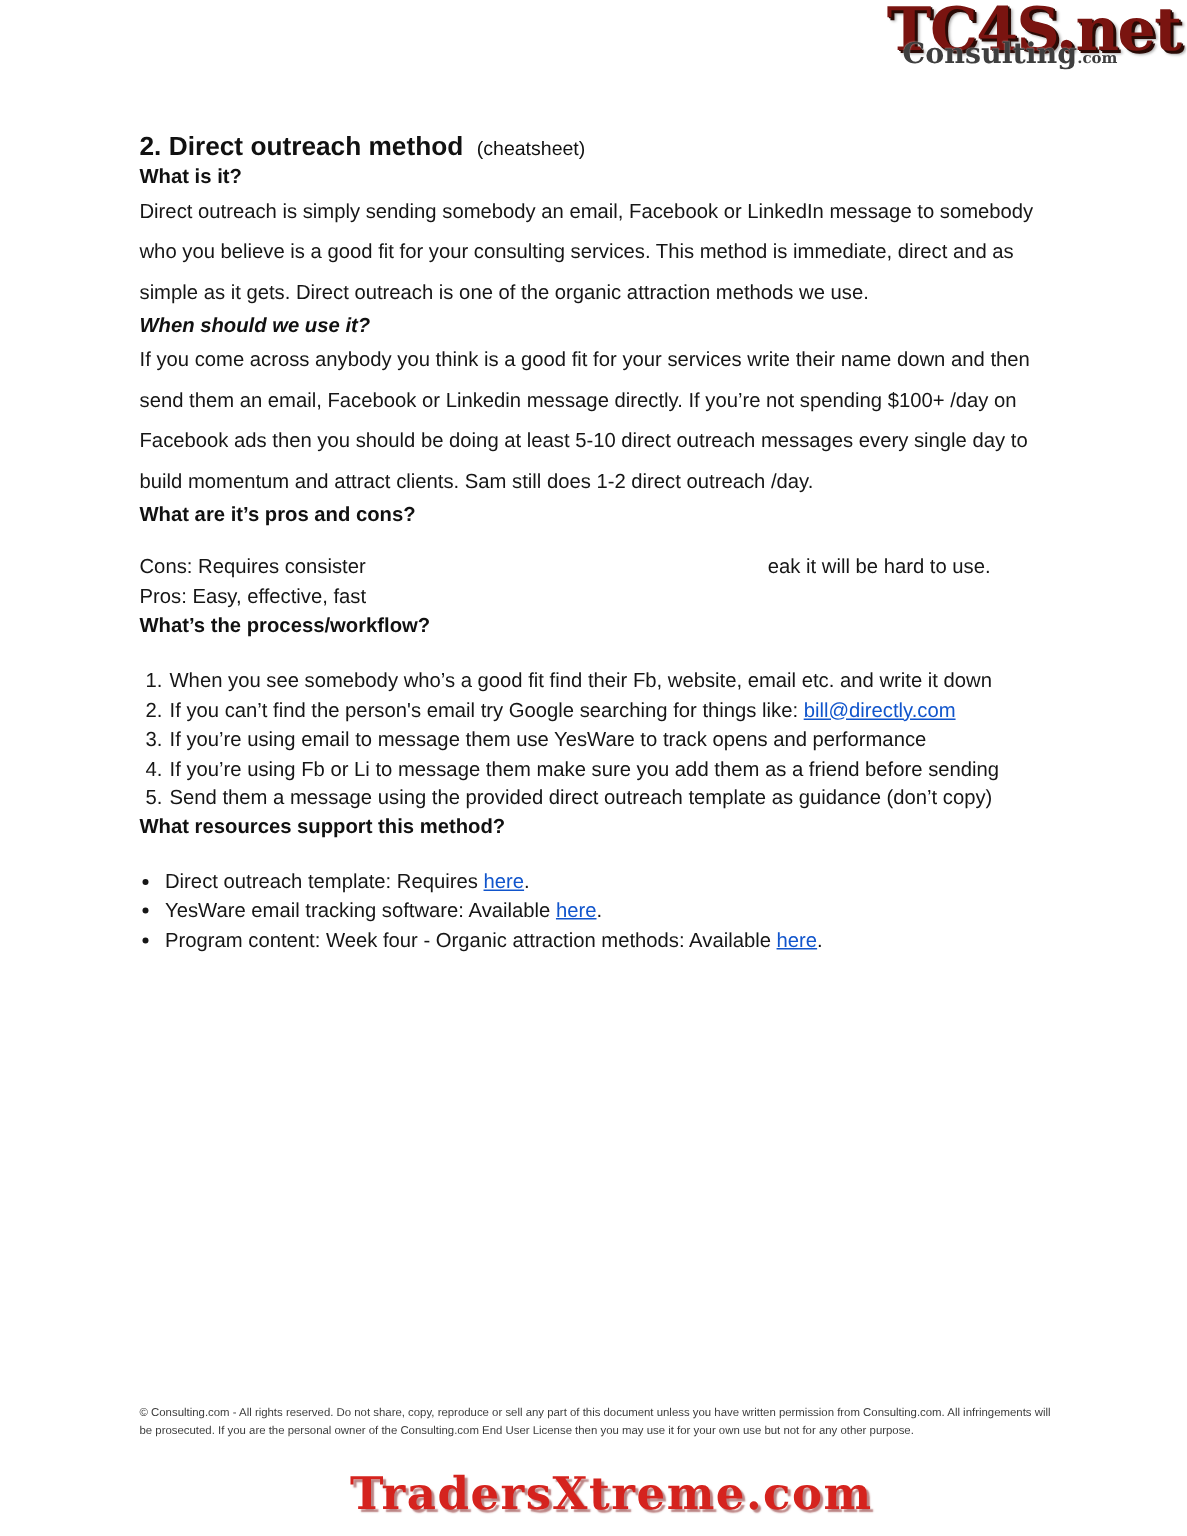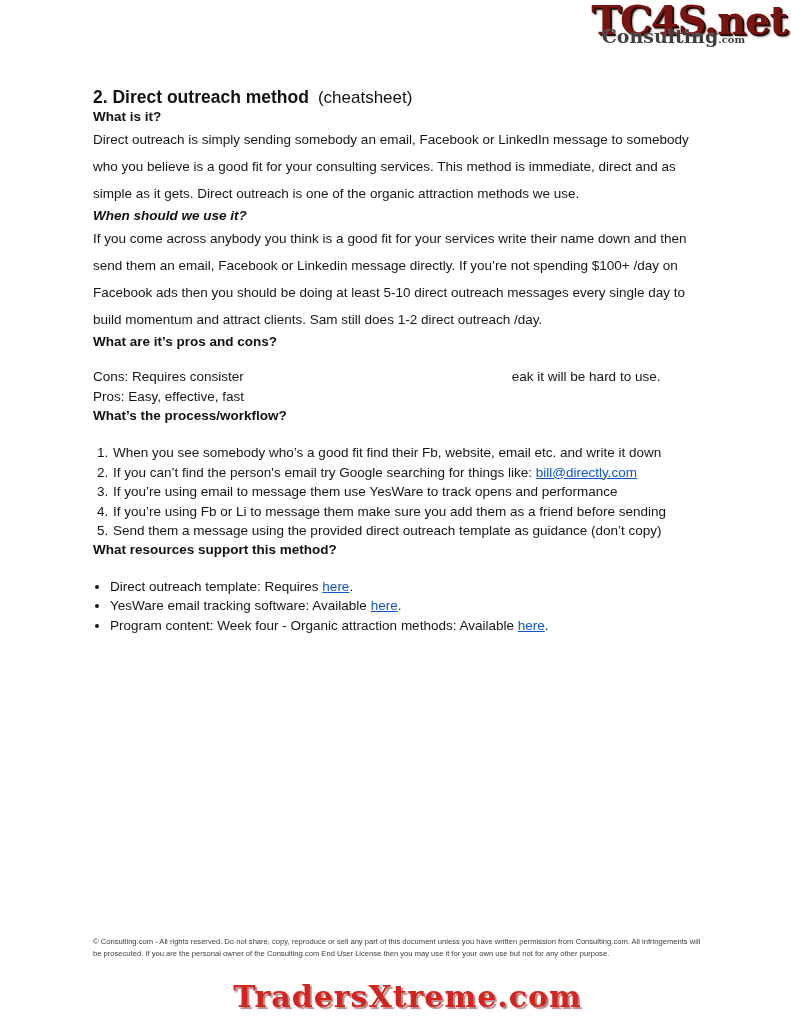--- a/index.html
+++ b/index.html
@@ -46,21 +46,21 @@
     z-index:6;white-space:nowrap;
     font-family:"DejaVu Serif", serif;font-weight:bold;
     font-size:30px;line-height:34px;letter-spacing:1px;
     color:#d5231e;
     text-shadow:2px 2px 1px rgba(120,10,10,.5);
   }
 
   
   .content{position:absolute;left:93px;top:87px;width:613px;z-index:1;}
   .doc-title{font-size:17.5px;font-weight:bold;line-height:21px;margin:0;color:#111;}
-  .doc-title .suffix{font-size:17px;font-weight:normal;margin-left:9px;}
+  .doc-title .suffix{font-size:13px;font-weight:normal;margin-left:9px;}
 
   h2.sec{
     font-size:13.5px;font-weight:bold;line-height:18px;margin:0;color:#111;
   }
   p.body-para{
     font-size:13.5px;line-height:27px;margin:0;color:#161616;
   }
   .mt-what{margin-top:54px;}
   .mt-para{margin-top:15px;}
   .mt-when{margin-top:24px;font-style:italic;}

